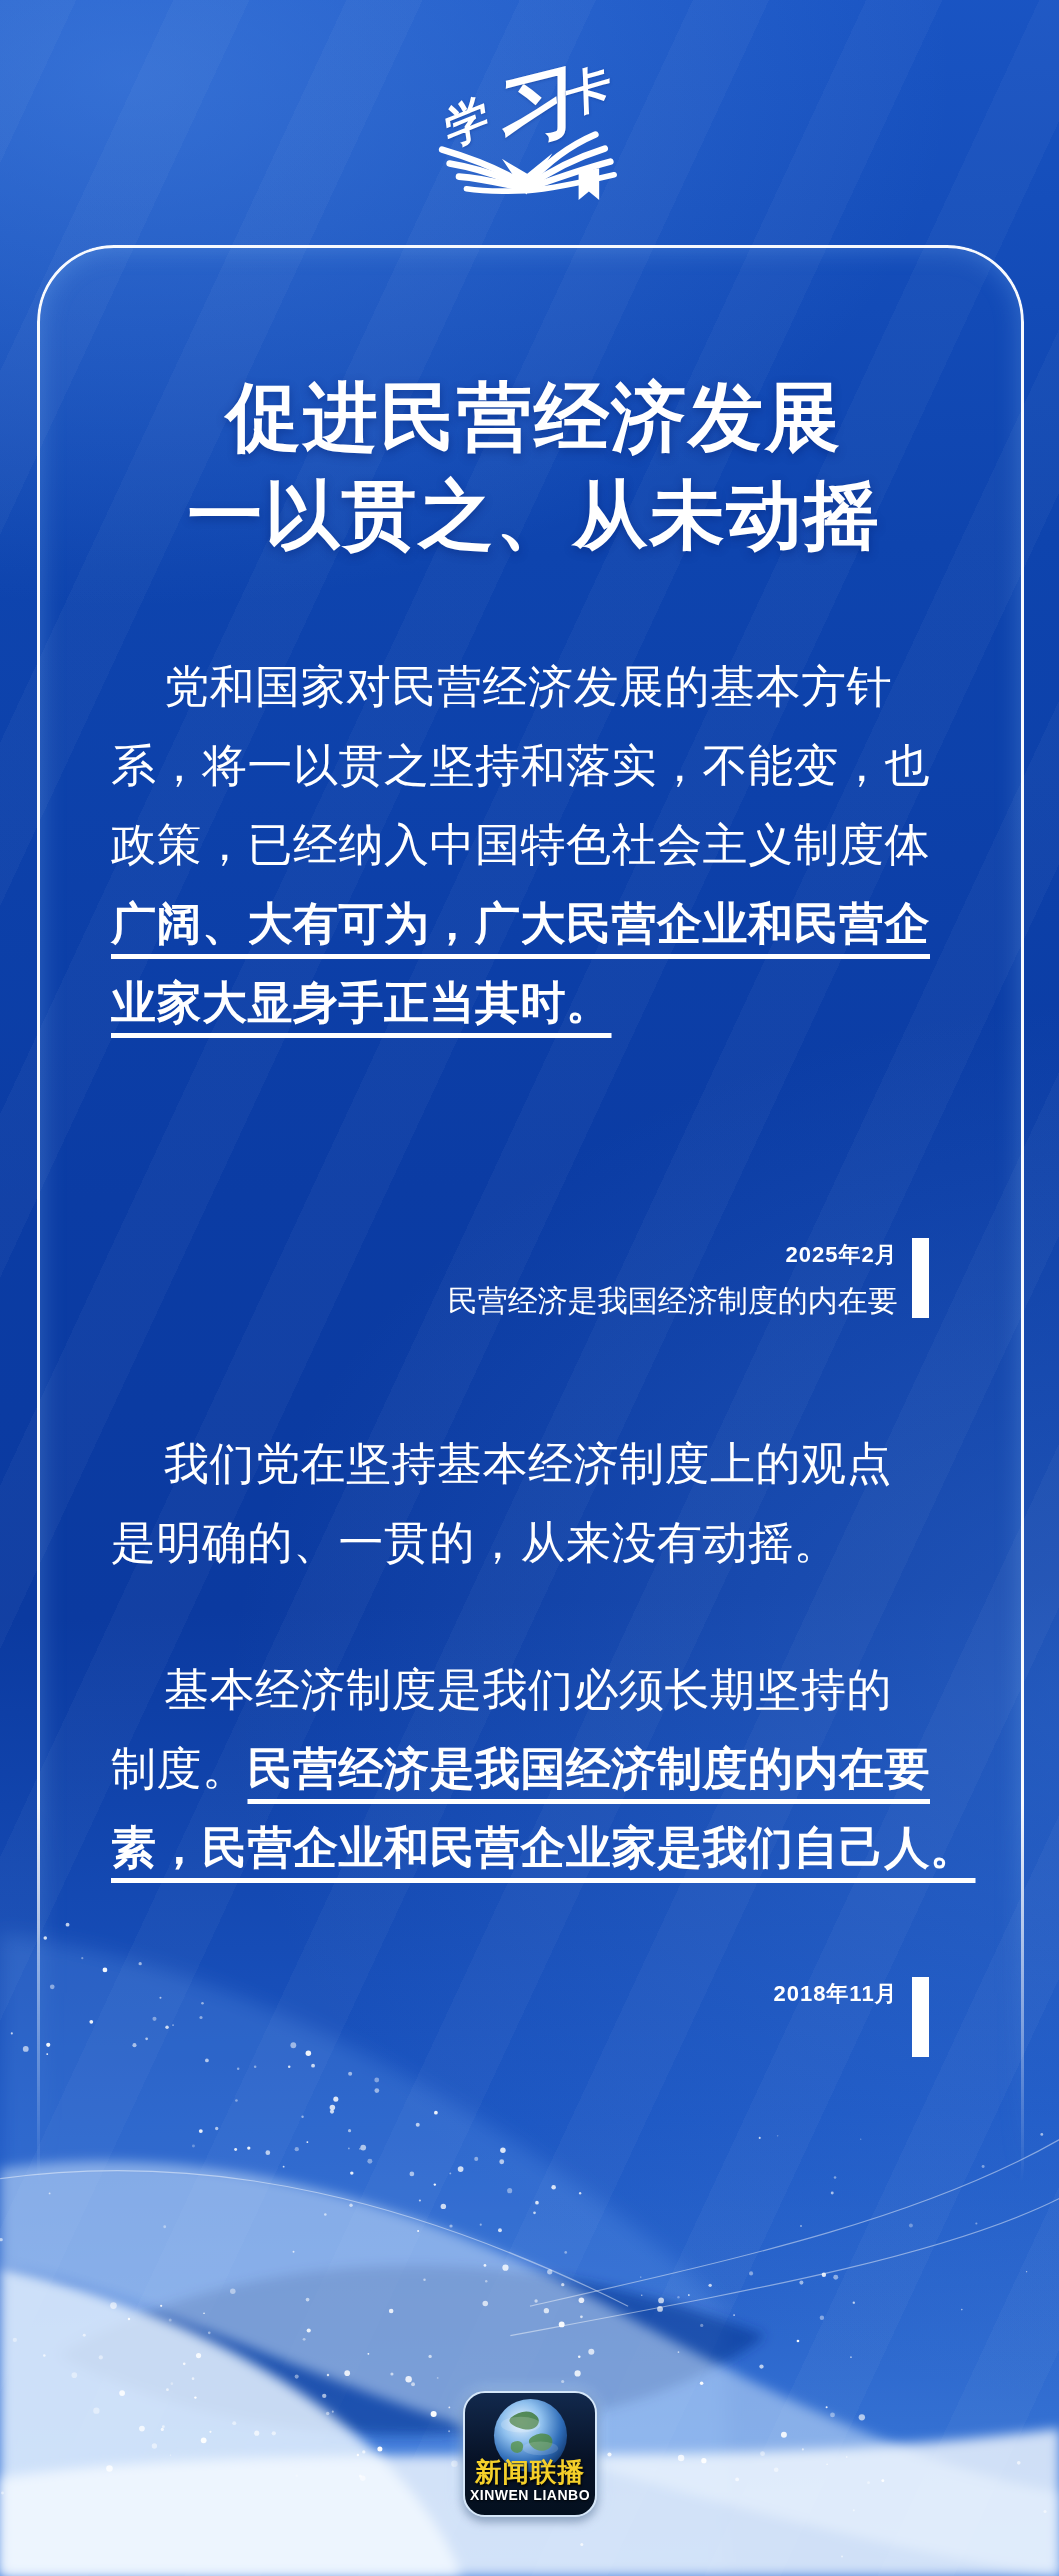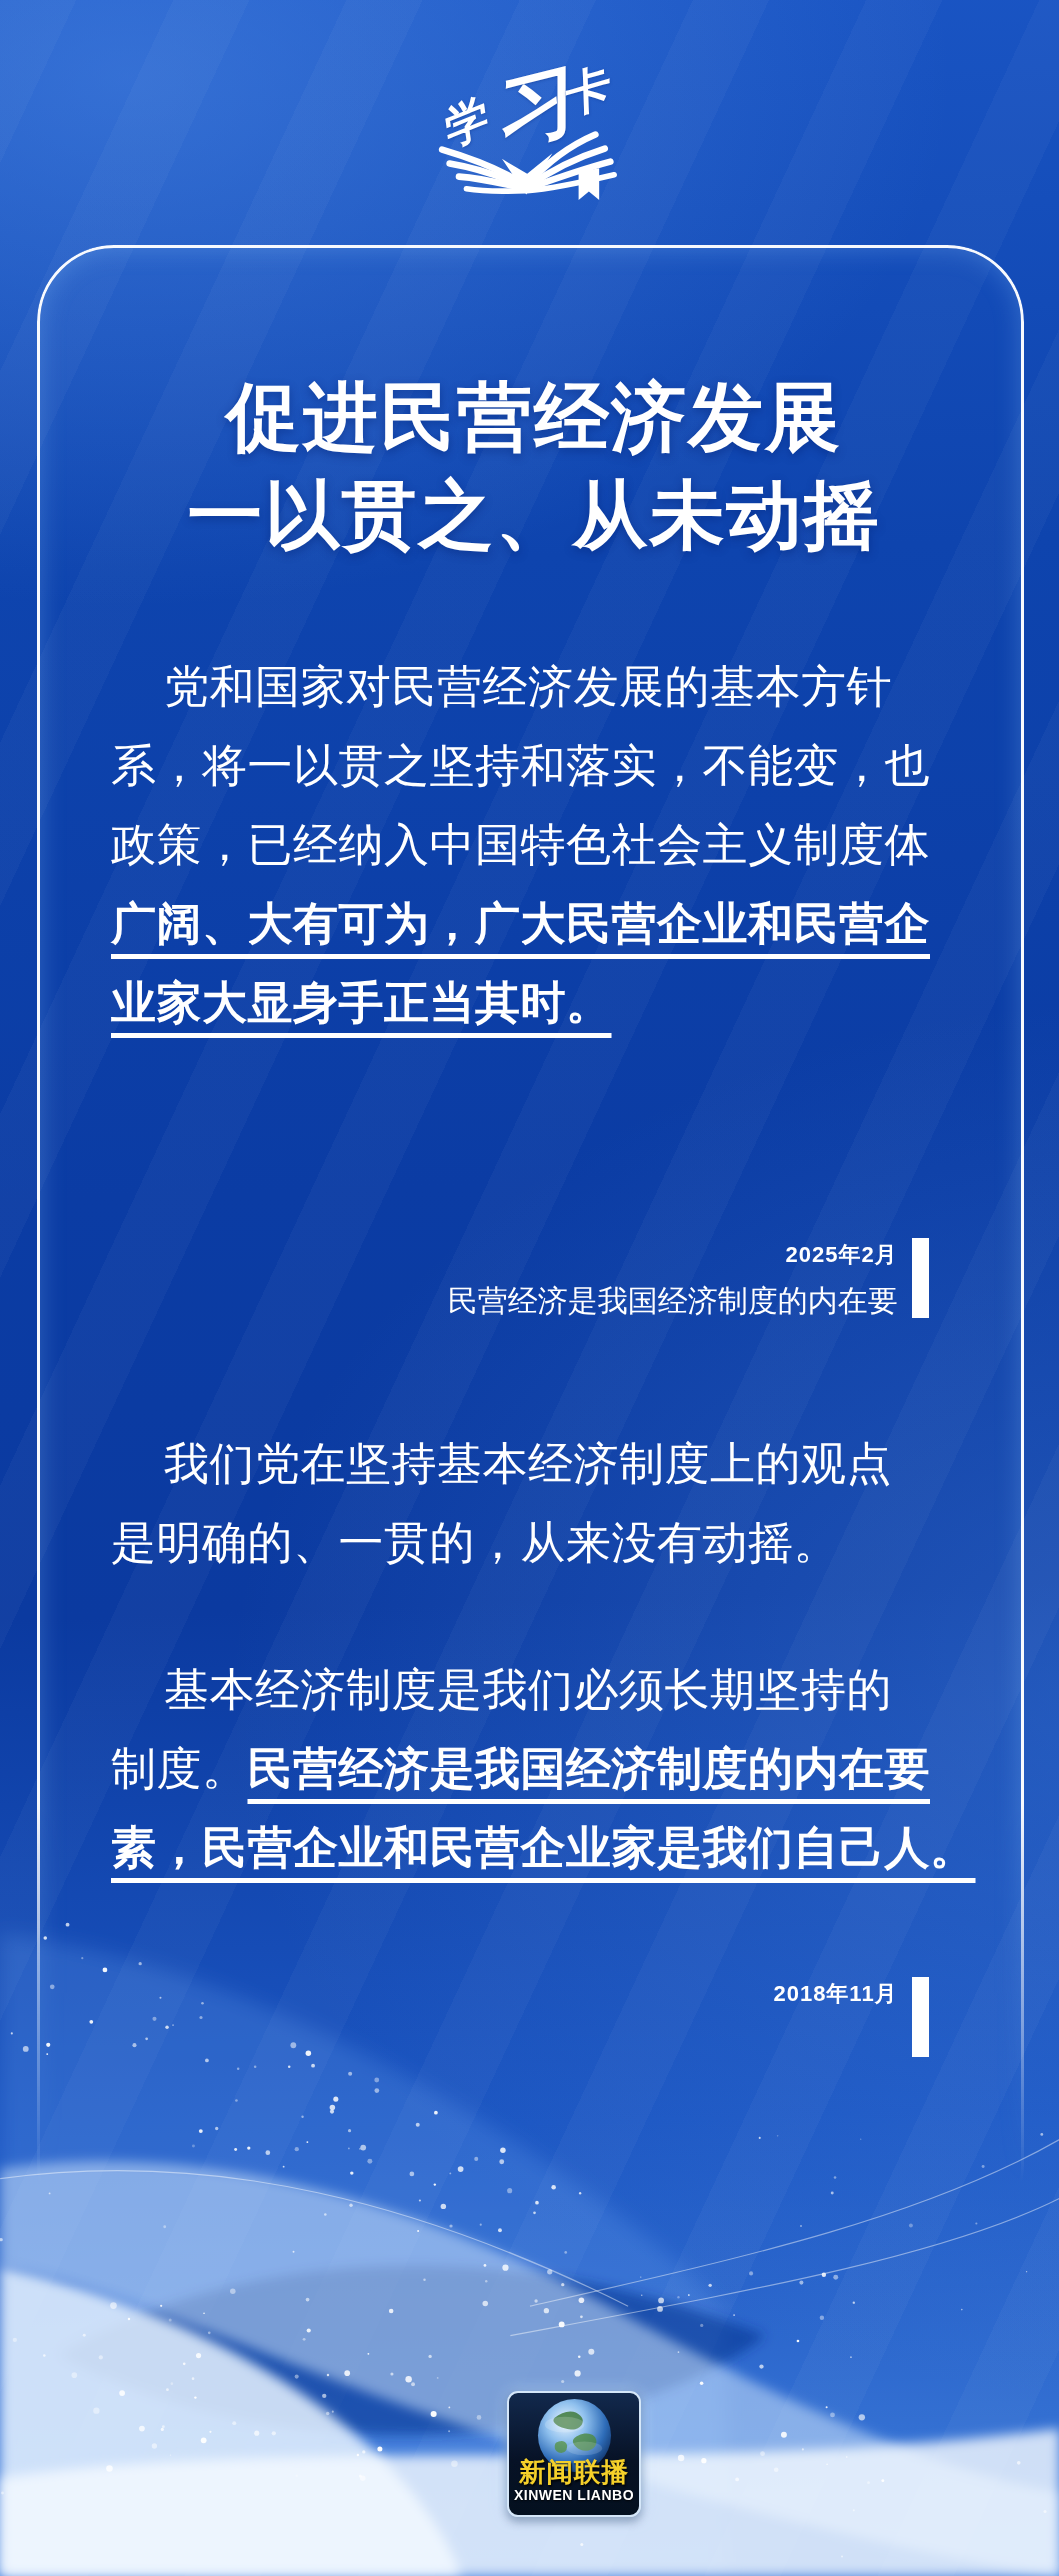--- a/index.html
+++ b/index.html
@@ -63,25 +63,24 @@
   .quote .date{font-size:22px;line-height:39px;font-weight:bold;letter-spacing:1px;}
   .quote .src{font-size:30px;line-height:35px;margin-top:8.8px;}
   .quote .bar{width:16.7px;height:80px;background:#fff;margin-top:2.9px;}
   .q1{top:1235px;}
   .q2{top:1974px;}
   
   .waves{position:absolute;left:0;top:1845px;width:1060px;height:731px;z-index:2;}
   
   .badge{
     position:absolute;left:463px;top:2391px;width:130px;height:122px;z-index:4;
-    border:2.9px solid #d5e7f9;border-radius:11px;
+    border:2.9px solid #d5e7f9;border-radius:22px;
     background:linear-gradient(180deg,#12294d 0%,#071226 55%,#04101f 100%);
     box-shadow:0 0 15.7px rgba(190,225,255,.65),0 3.9px 9.8px rgba(0,20,60,.45);
     overflow:hidden;
-    margin-left:44px;
   }
   .globe{position:absolute;left:25.5px;top:2.9px;width:79px;height:79px;}
   .bcn{position:absolute;left:0;top:61px;width:100%;text-align:center;
        color:#f5d02a;font-size:26.5px;font-weight:900;letter-spacing:1px;
        text-shadow:1px 2px 2px rgba(0,0,0,.85);}
   .ben{position:absolute;left:0;top:94px;width:100%;text-align:center;
        color:#fff;font-size:14px;font-weight:bold;letter-spacing:0.5px;
        text-shadow:0 1px 2px rgba(0,0,0,.8);}
 </style>
 </head>

